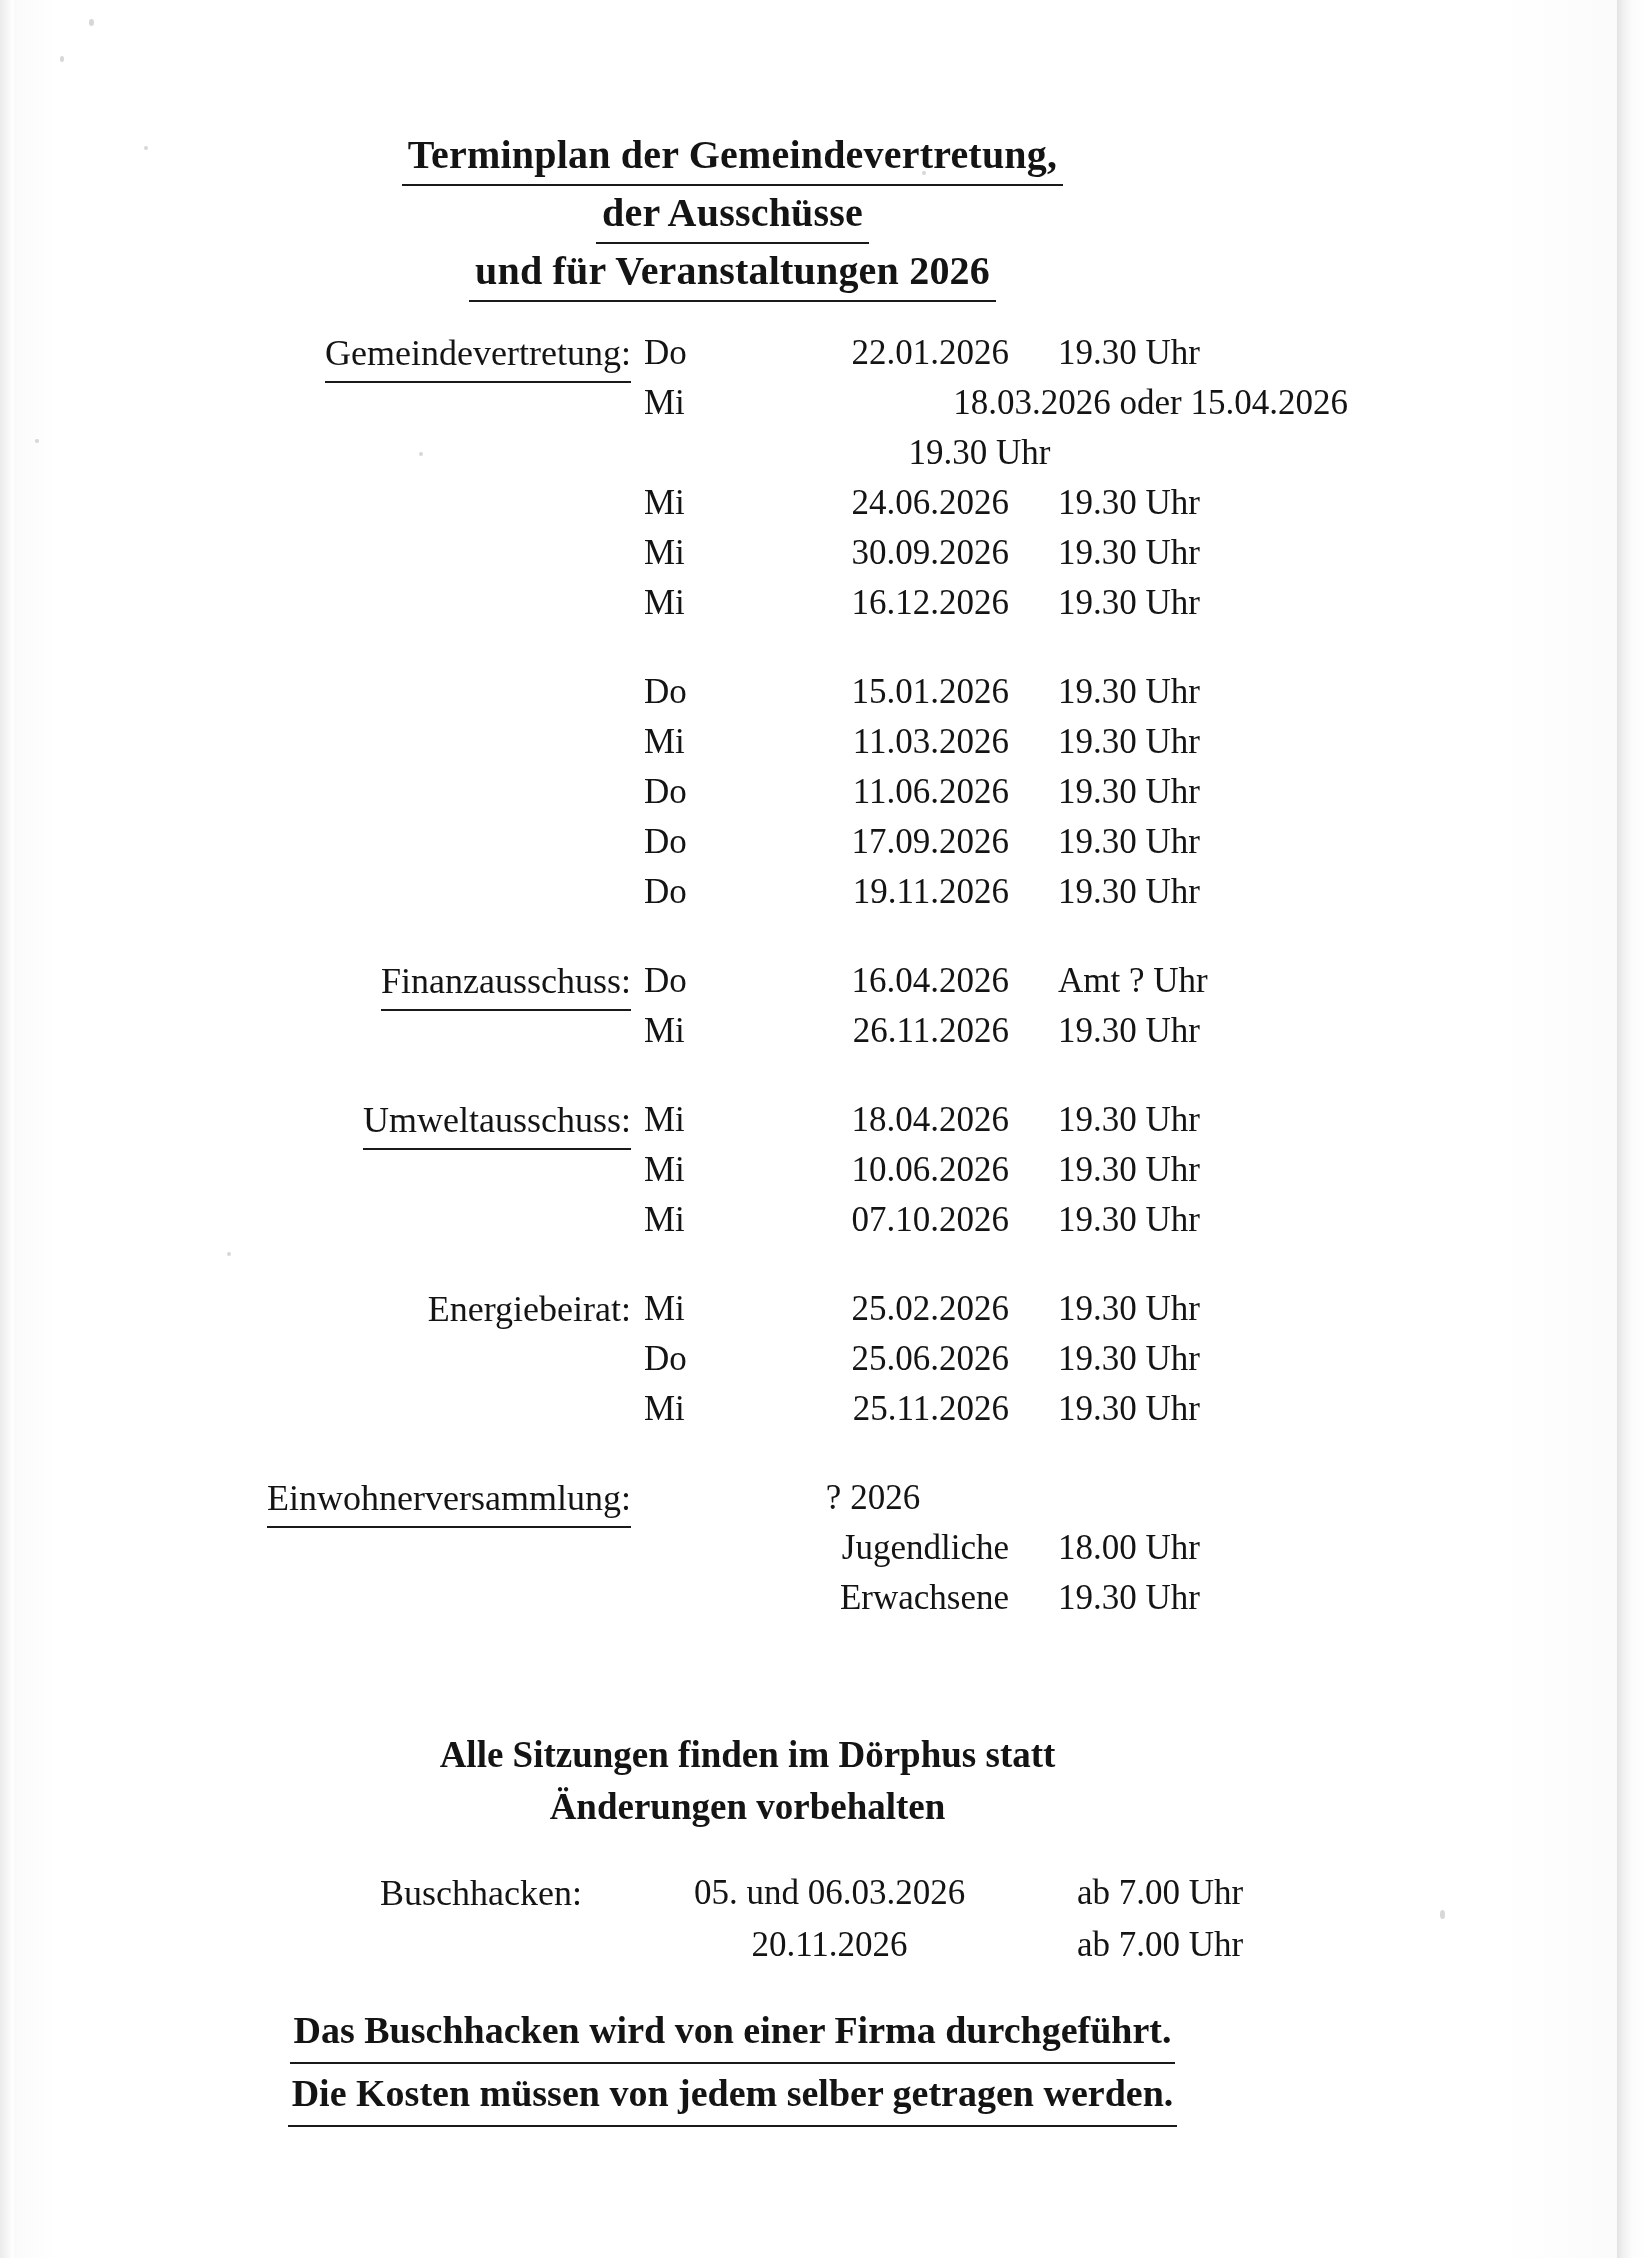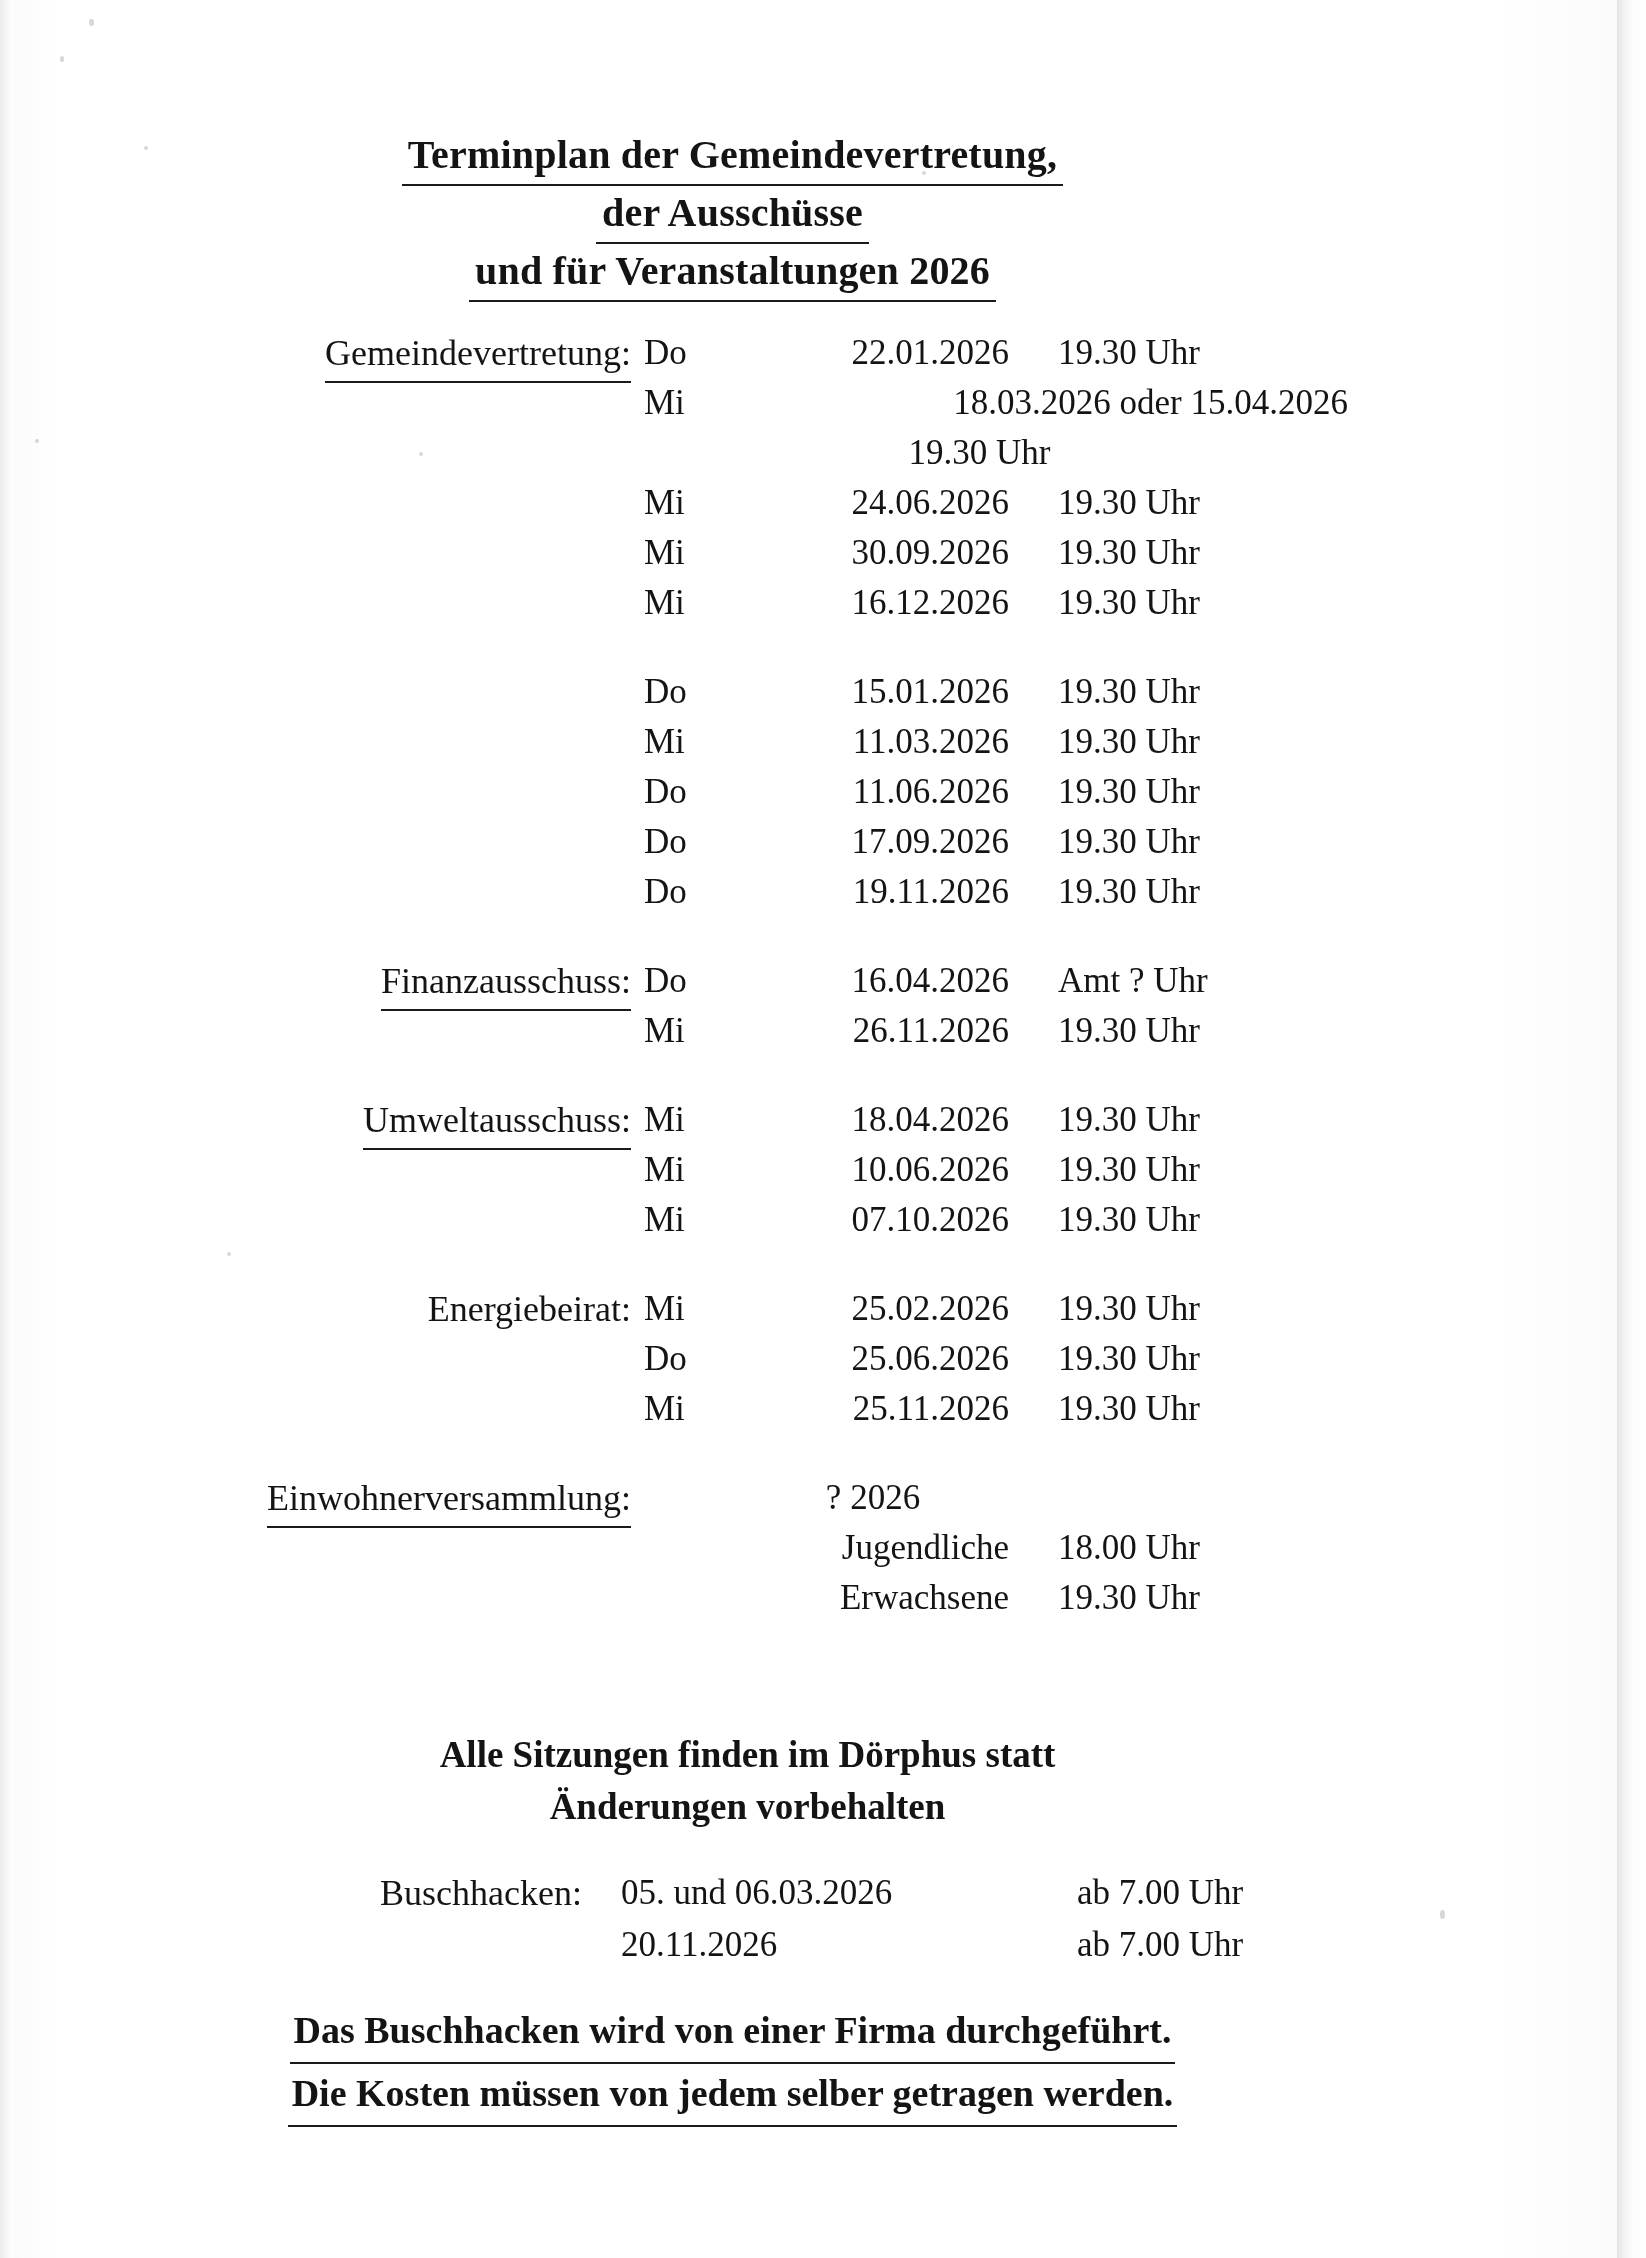--- a/index.html
+++ b/index.html
@@ -199,21 +199,21 @@
   .busch .row { height: 52px; }
   .busch .label {
     width: 582px;
     font-size: 36px;
     line-height: 52px;
   }
   .busch .b-date {
     position: absolute;
     left: 621px;
     width: 417px;
-    text-align: left;
+    text-align: center;
     font-size: 35px;
     line-height: 52px;
     white-space: nowrap;
   }
   .busch .b-time {
     position: absolute;
     left: 1077px;
     width: 311px;
     text-align: left;
     font-size: 35px;

